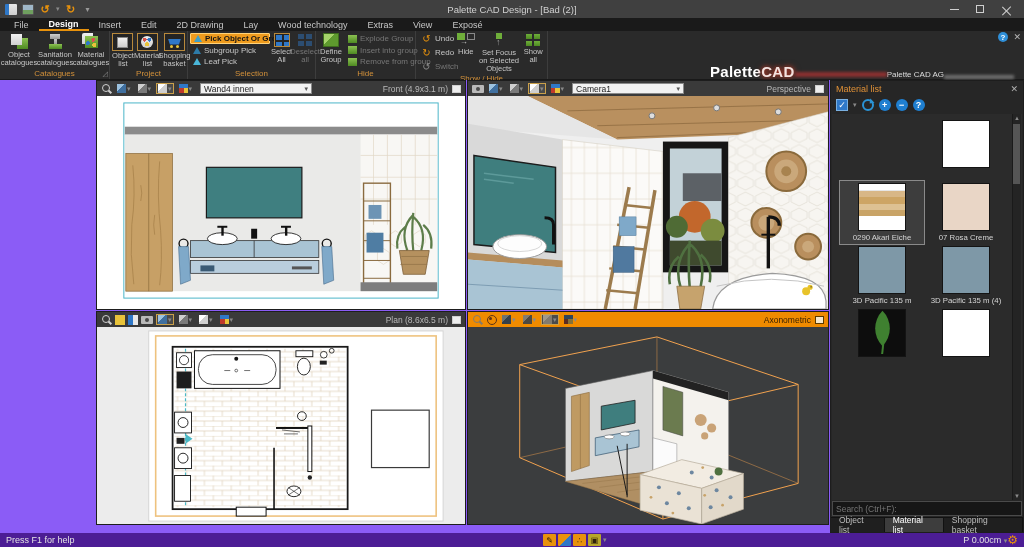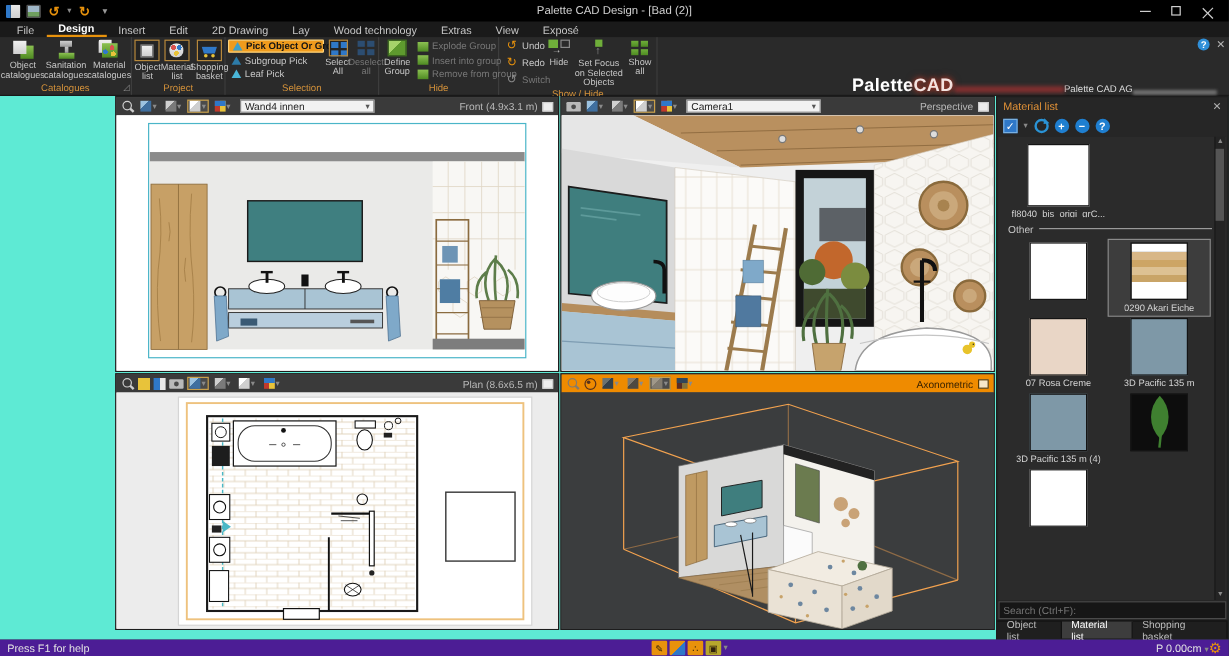--- a/index.html
+++ b/index.html
@@ -1,19 +1,19 @@
 <!DOCTYPE html>
 <html><head>
 <meta charset="utf-8">
 <style>
 *{box-sizing:border-box;margin:0;padding:0}
 html,body{width:1024px;height:547px;overflow:hidden;background:#2a2a2a;
   font-family:"Liberation Sans",sans-serif;color:#c8c8c8;font-size:10px}
 
-#titlebar{position:absolute;left:0;top:0;width:1024px;height:18px;background:#000000;
+#titlebar{position:absolute;left:0;top:0;width:1024px;height:18px;background:#404040;
   display:flex;align-items:center;padding:0 5px;z-index:10}
 .qa{display:flex;gap:5px;align-items:center}
 .qi{width:12px;height:11px;border-radius:1px;position:relative;display:flex;align-items:center;justify-content:center;font-size:9px}
 .qi-new{background:linear-gradient(#e8e8e8,#cfcfcf);border-left:4px solid #2f78c8}
 .qi-img{background:linear-gradient(#9fb7c8 0 55%,#6f9f5f 55%);border:1px solid #555}
 .qi-undo::after{content:"↺";color:#e8920c;font-size:11px;font-weight:bold}
 .qi-redo::after{content:"↻";color:#e8920c;font-size:11px;font-weight:bold}
 .qi-more::after{content:"▾";color:#999;font-size:8px}
 .caret{color:#8a8a8a;font-size:7px}
 #win-title{position:absolute;left:0;right:0;text-align:center;color:#d0d0d0;font-size:9.5px;pointer-events:none}
@@ -95,21 +95,21 @@
 .rbrand{margin-left:auto;border-right:none;display:flex;align-items:flex-end;padding:6px 10px 0;position:relative}
 .brand-name{font-size:15px;font-weight:bold;color:#fff;letter-spacing:.3px;line-height:14px}
 .brand-name .cad{color:#f4e3e0;text-shadow:0 0 4px rgba(205,60,40,.95),0 0 7px rgba(205,60,40,.6)}
 .redbar{width:92px;height:5px;background:#8c3030;filter:blur(1.6px);margin:2px 0 2px}
 .company{font-size:8px;color:#ddd}
 .graybar{width:70px;height:4px;background:#707070;filter:blur(1.5px);margin-top:2px}
 .rib-help{position:absolute;top:1px;right:16px;width:10px;height:10px;border-radius:50%;background:#2f8fd8;color:#fff;
   font-size:8px;display:flex;align-items:center;justify-content:center;font-weight:bold}
 .rib-x{position:absolute;top:1px;right:3px;color:#b5b5b5;font-size:9px;line-height:10px}
 
-#workspace{position:absolute;left:0;top:80px;width:1024px;height:453px;background:#5eead4}
+#workspace{position:absolute;left:0;top:80px;width:1024px;height:453px;background:#8b5cf6}
 .vp{position:absolute;border:1px solid #1d1d1d;display:flex;flex-direction:column;background:#555}
 .vph{height:15px;background:#3a3a3a;display:flex;align-items:center;gap:3px;padding:0 4px;font-size:8.5px;color:#b8b8b8;flex:none}
 .vph.active{background:#ef8b00;color:#3a2300}
 .vph.active .hi{filter:brightness(.55) sepia(.4)}
 .vpc{flex:1;position:relative;overflow:hidden;background:#fff}
 .vpc svg{position:absolute;inset:0;width:100%;height:100%}
 .hi{width:11px;height:11px;flex:none;position:relative;display:flex;align-items:center;justify-content:center}
 .hi-mag::before{content:"";width:6px;height:6px;border:1.4px solid #cfcfcf;border-radius:50%;position:absolute;left:1px;top:1px}
 .hi-mag::after{content:"";width:1.6px;height:4px;background:#cfcfcf;position:absolute;left:7.5px;top:6.5px;transform:rotate(-45deg)}
 .hi-cam{width:12px}
@@ -734,28 +734,21 @@
     </div>
     <div class="mp-tools">
       <span class="bchk"></span>
       <span class="caret">▾</span>
       <span class="bsync"></span>
       <span class="bc plus"></span>
       <span class="bc minus"></span>
       <span class="bc q"></span>
     </div>
     <div class="mp-list">
-      <div class="mat-item">
-        <div class="thumb sw-white" style="height:52px;width:52px"></div>
-        <div class="mat-label">fl8040_bis_origi_grC...</div>
-      </div>
       <div class="mat-item" style="visibility:hidden"></div>
-      <div class="mp-sep">
-          <span>Other</span>
-        </div>
       <div class="mat-item">
         <div class="thumb sw-white"></div>
         <div class="mat-label"></div>
       </div>
       <div class="mat-item selected">
         <div class="thumb sw-wood"></div>
         <div class="mat-label">0290 Akari Eiche</div>
       </div>
       <div class="mat-item">
         <div class="thumb sw-pink"></div>

